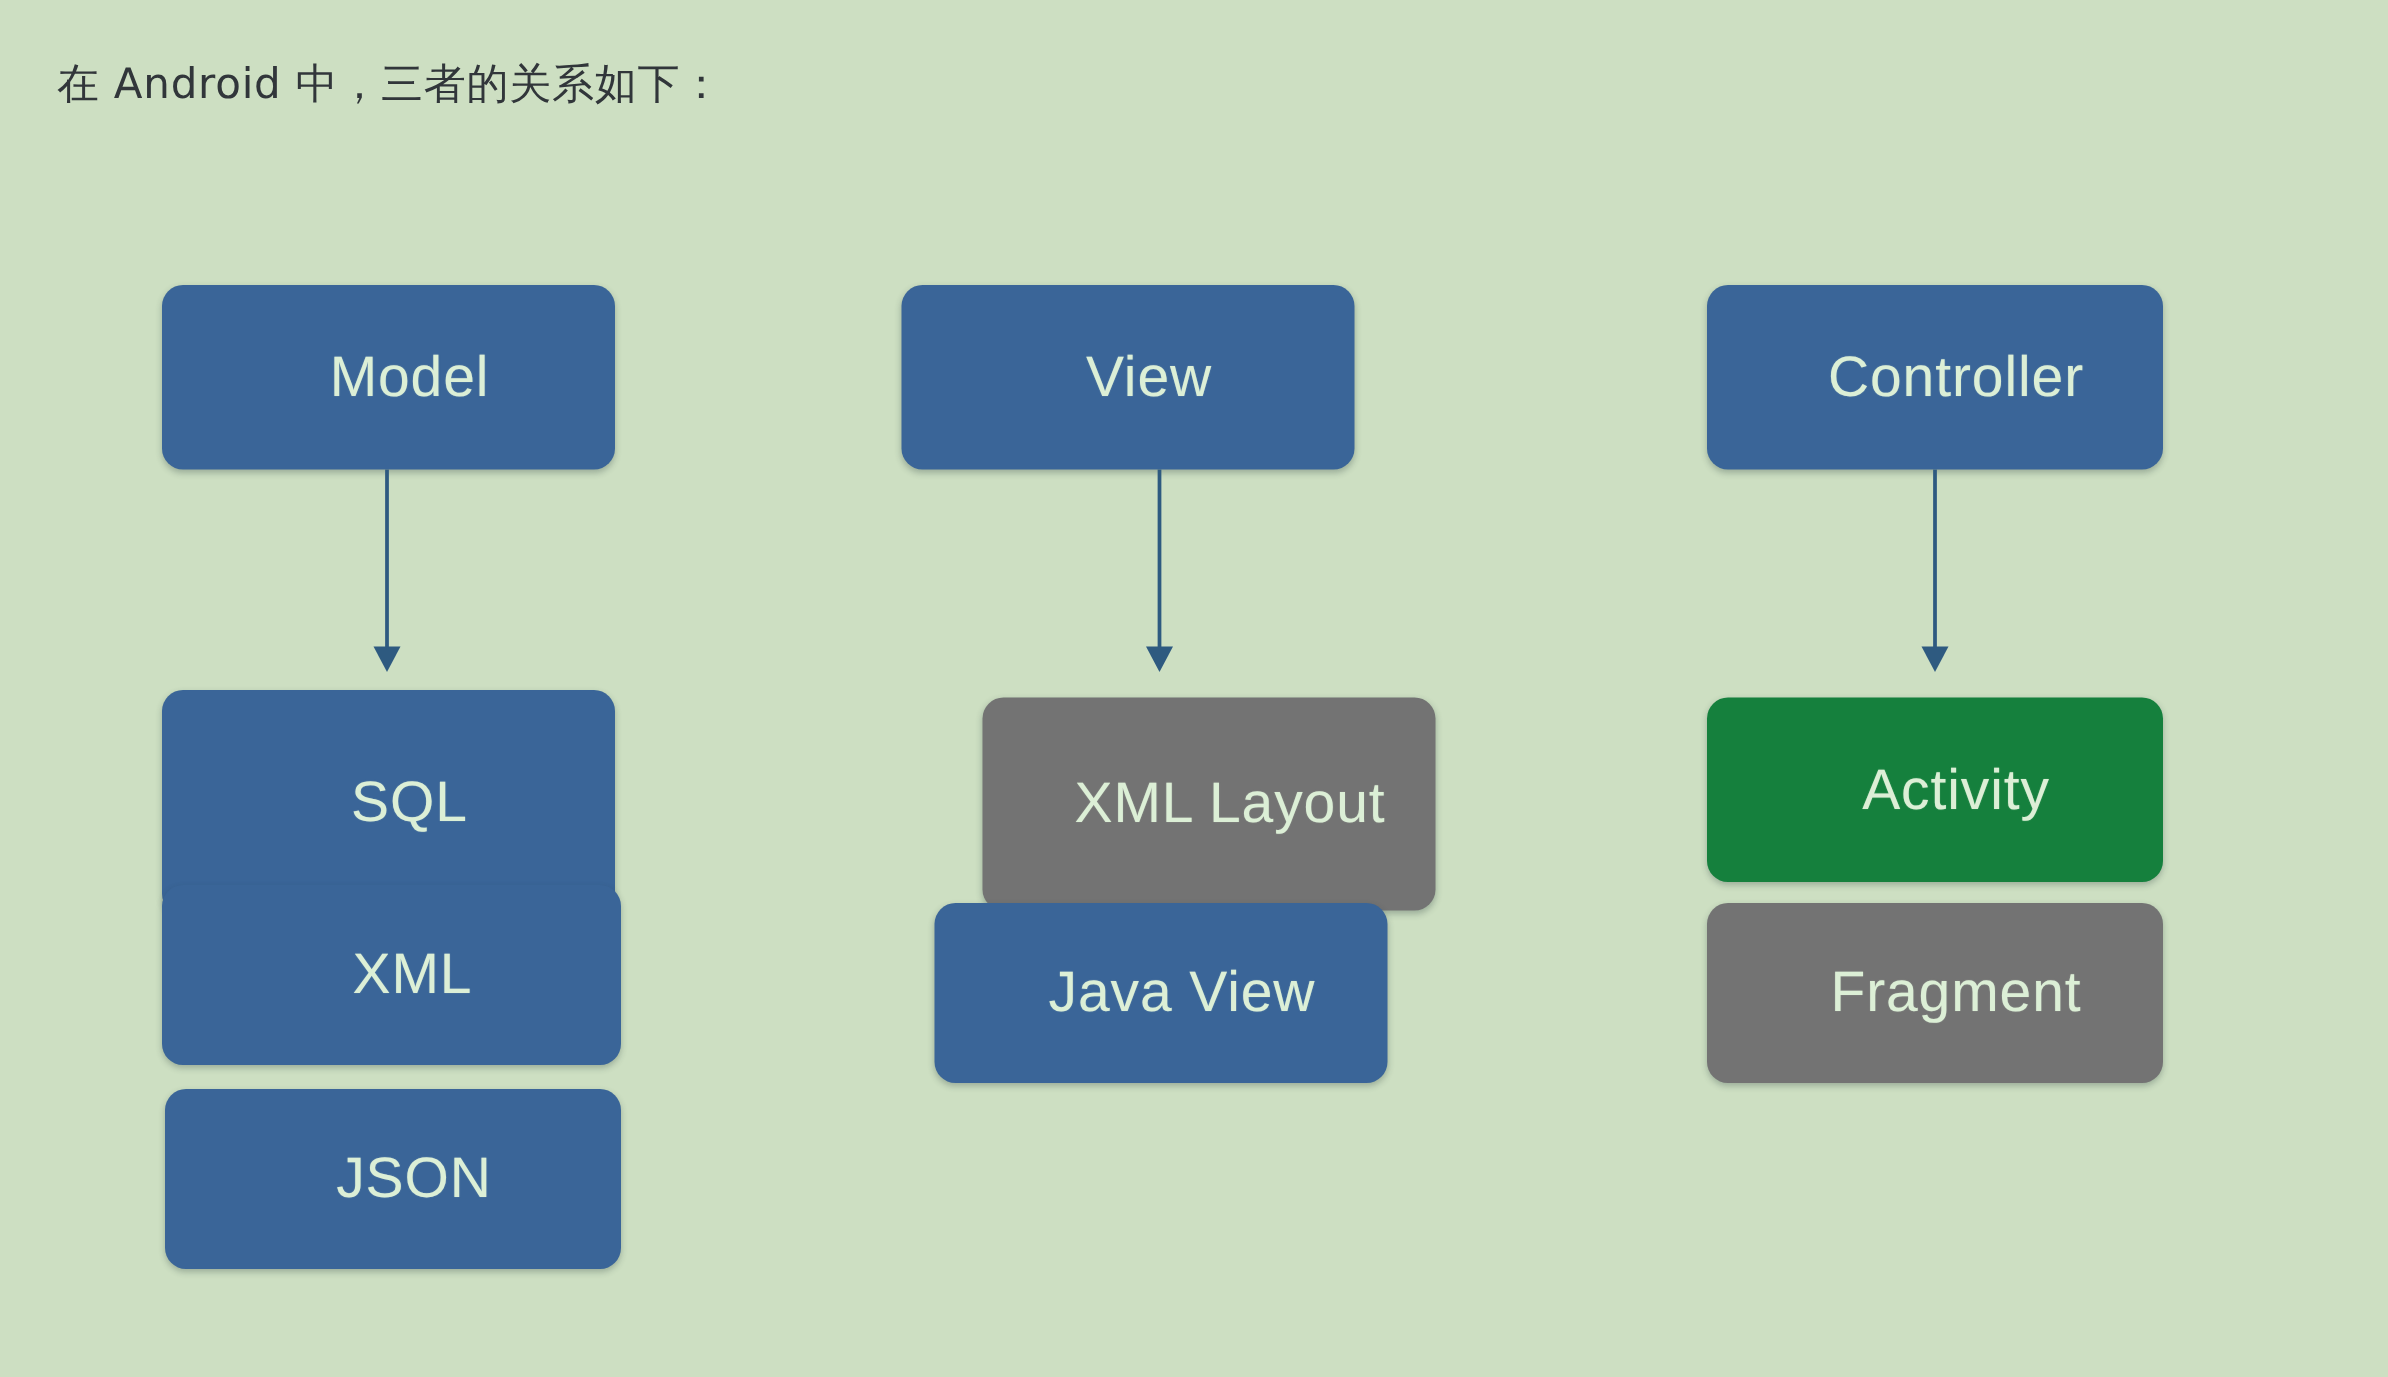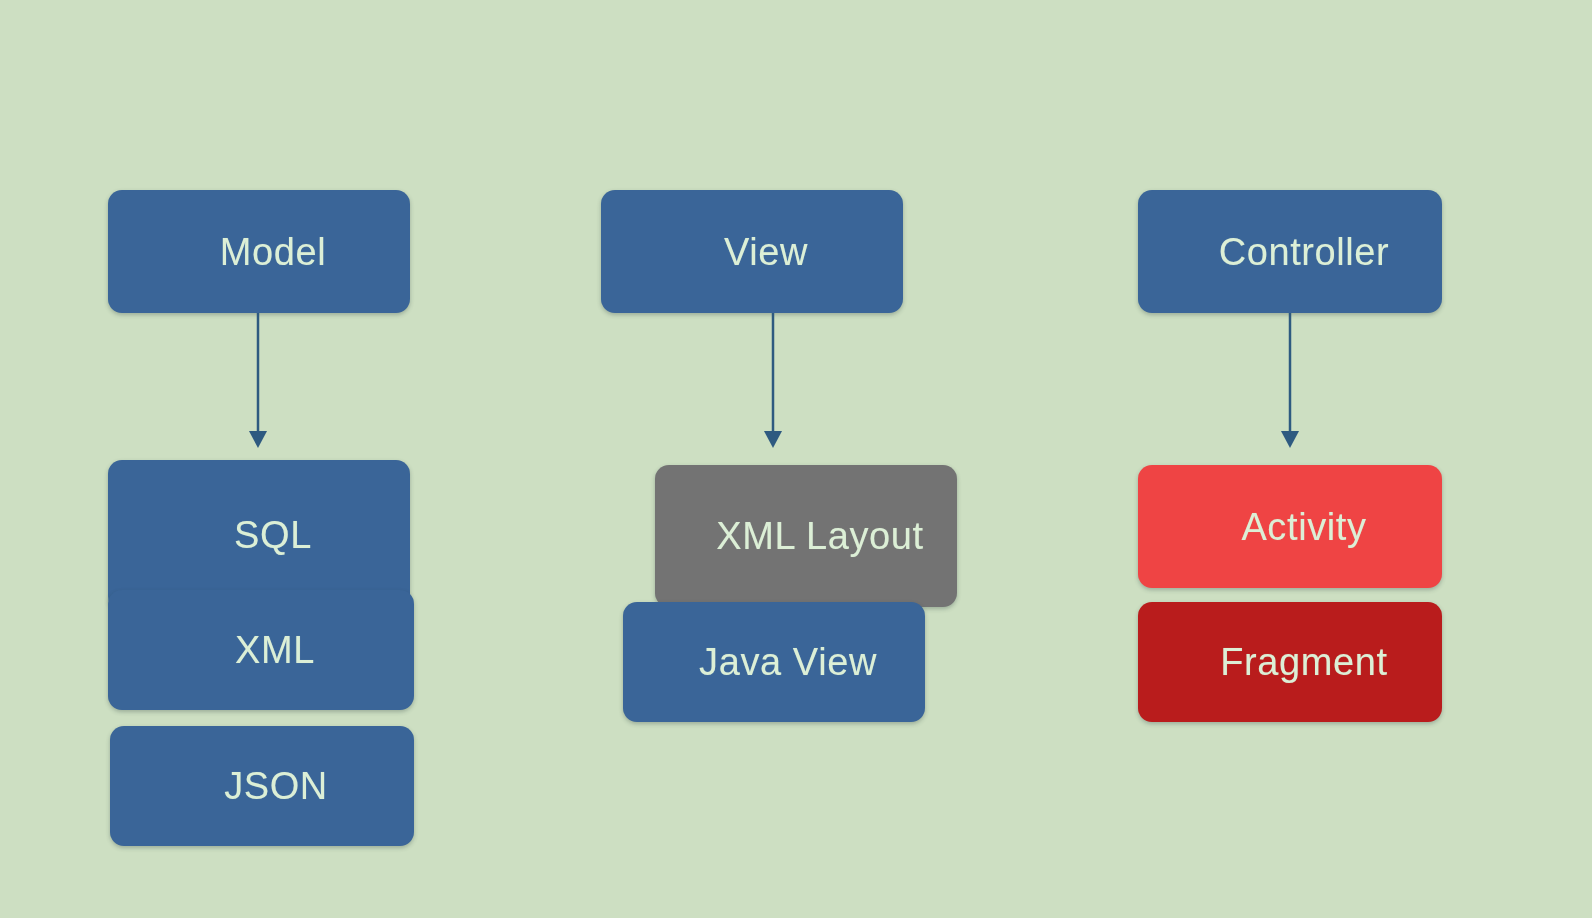--- a/index.html
+++ b/index.html
@@ -72,20 +72,21 @@
   .connector svg {
     display: block;
     overflow: visible;
   }
 </style>
 </head>
 <body>
 
 <div id="canvas">
 
+  <div class="heading">在 Android 中，三者的关系如下：</div>
 
   <div class="diagram" id="diagram-root">
       <div style="position: absolute; left: 0px; top: 0px; width: 100%; height: 100%;">
         <div class="node" style="left: 108px; top: 190px; width: 302px; height: 123px; background: rgb(58, 101, 152); color: rgb(220, 239, 214);">
           <span class="node-label">Model</span>
         </div>
         <div class="connector" style="left: 244px; top: 313px; width: 28px; height: 135px;">
           <svg width="28" height="135" viewBox="0 0 28 135">
             <line x1="14" y1="0" x2="14" y2="120" stroke="#2e5a80" stroke-width="2.5"></line>
             <polygon points="5,118 23,118 14,135" fill="#2e5a80"></polygon>
@@ -121,22 +122,22 @@
       <div style="position: absolute; left: 0px; top: 0px; width: 100%; height: 100%;">
         <div class="node" style="left: 1138px; top: 190px; width: 304px; height: 123px; background: rgb(58, 101, 152); color: rgb(220, 239, 214); align-items: center;">
           <span class="node-label">Controller</span>
         </div>
         <div class="connector" style="left: 1276px; top: 313px; width: 28px; height: 135px;">
           <svg width="28" height="135" viewBox="0 0 28 135">
             <line x1="14" y1="0" x2="14" y2="120" stroke="#2e5a80" stroke-width="2.5"></line>
             <polygon points="5,118 23,118 14,135" fill="#2e5a80"></polygon>
           </svg>
         </div>
-        <div class="node" style="left: 1138px; top: 465px; width: 304px; height: 123px; background: #ef4444; color: rgb(220, 239, 214);">
+        <div class="node" style="left: 1138px; top: 465px; width: 304px; height: 123px; background: #15803d; color: rgb(220, 239, 214);">
           <span class="node-label">Activity</span>
         </div>
-        <div class="node" style="left: 1138px; top: 602px; width: 304px; height: 120px; background: #b91c1c; color: rgb(220, 239, 214);">
+        <div class="node" style="left: 1138px; top: 602px; width: 304px; height: 120px; background: #737373; color: rgb(220, 239, 214);">
           <span class="node-label">Fragment</span>
         </div>
       </div>
     </div>
 
 </div>
 
 </body></html>

